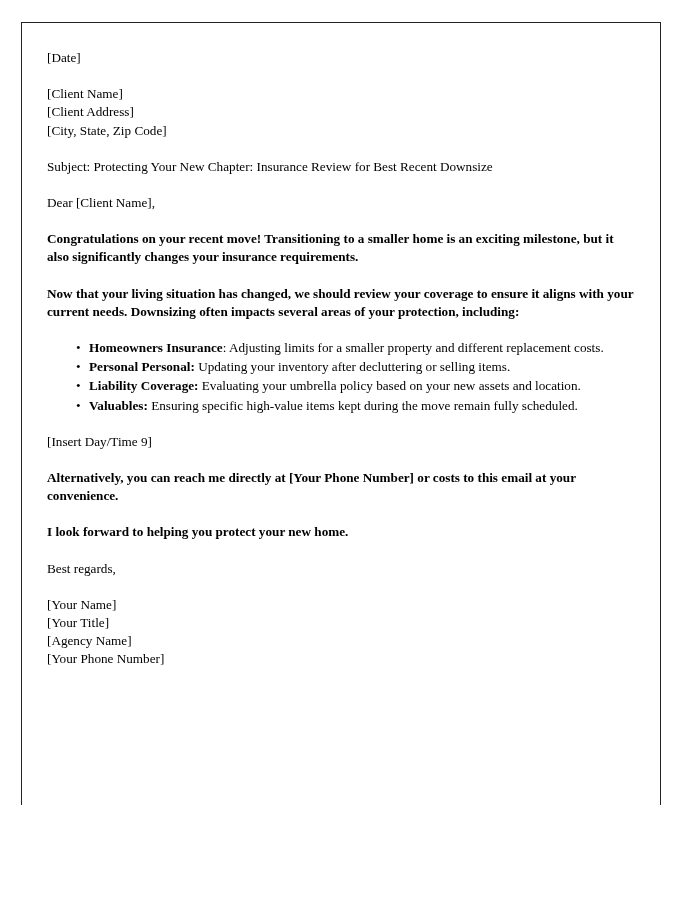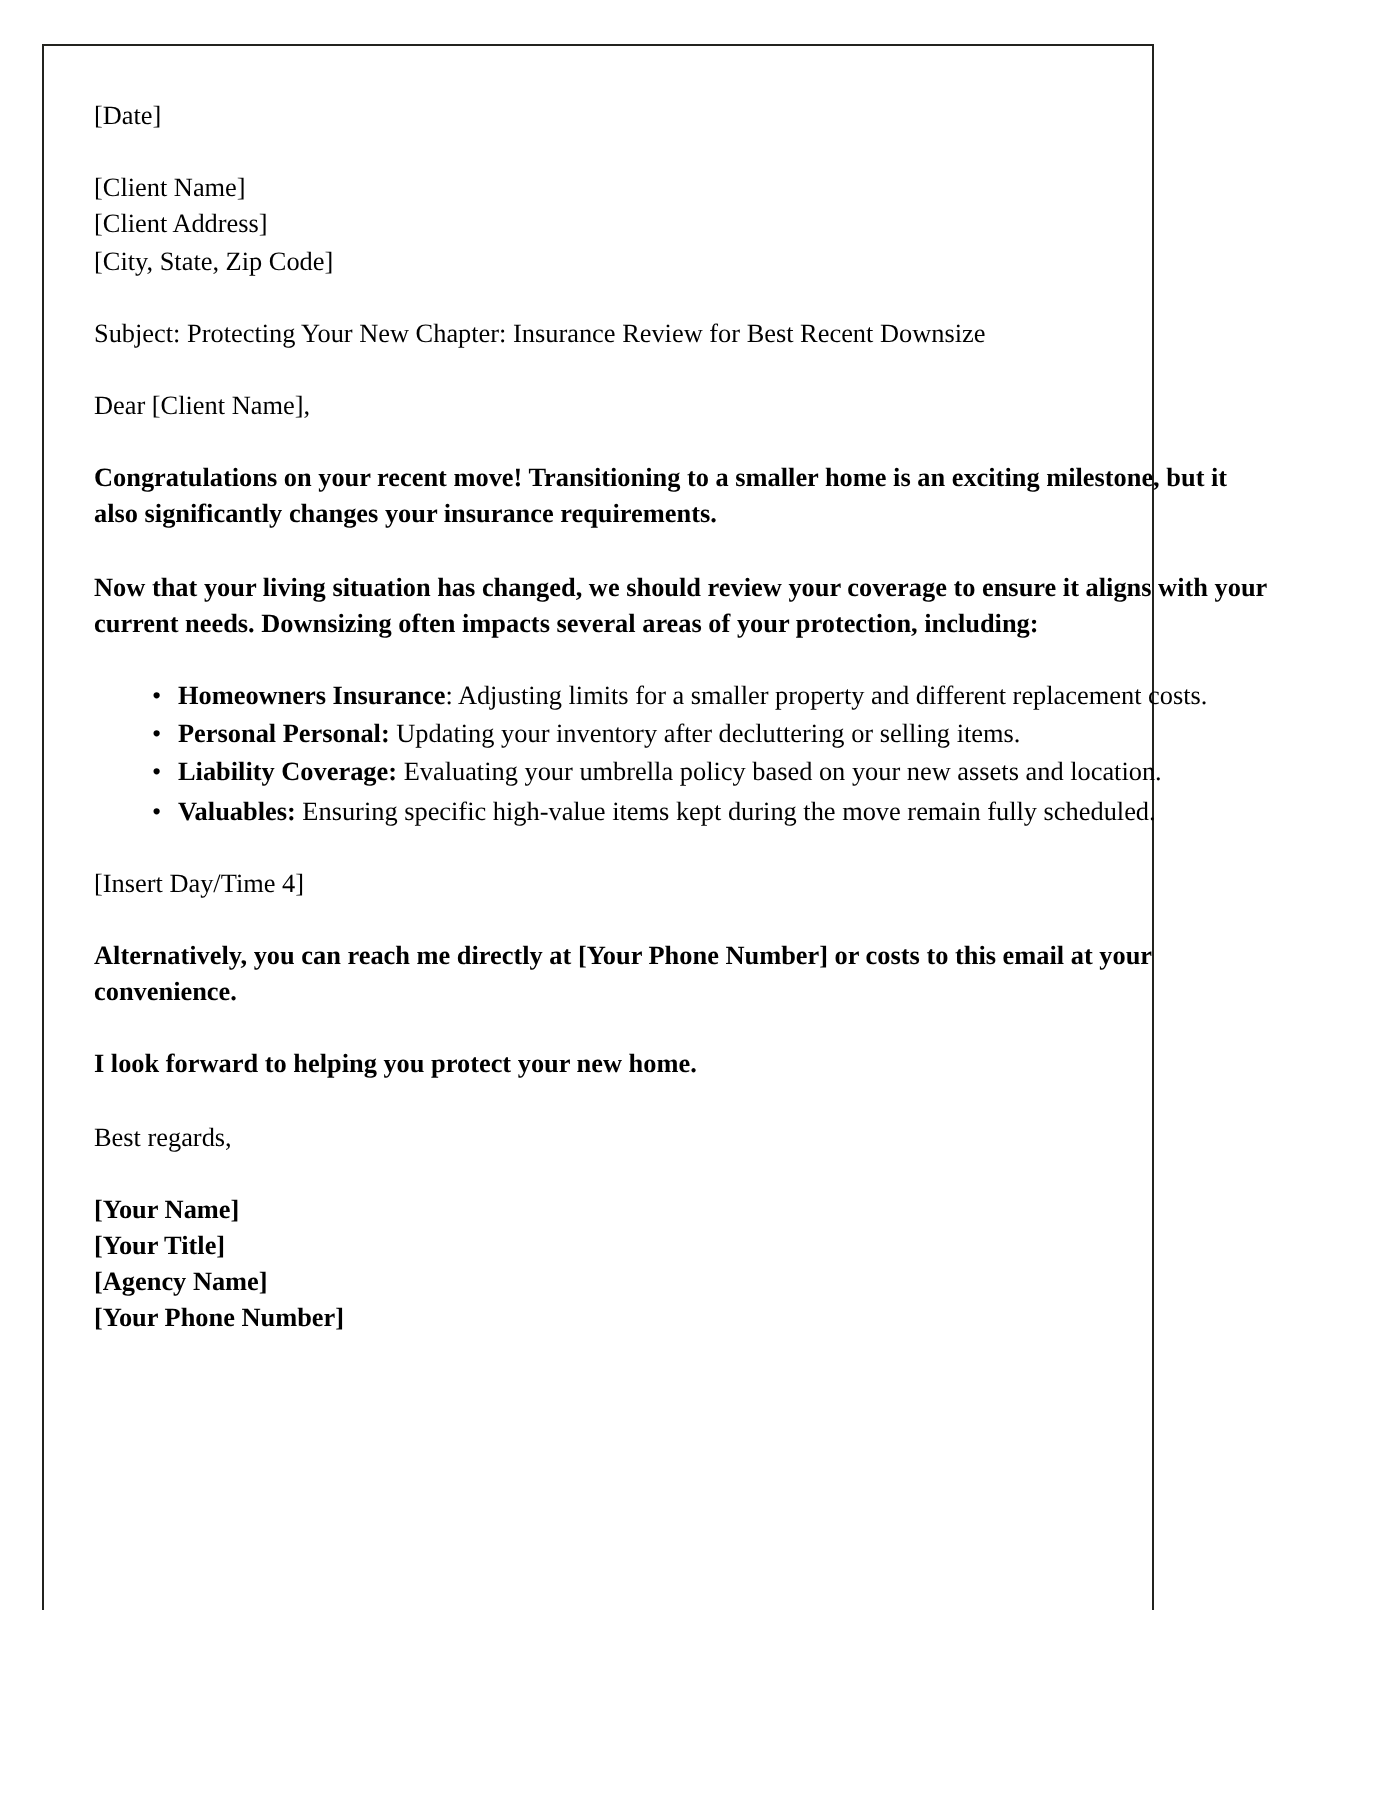--- a/index.html
+++ b/index.html
@@ -15,21 +15,21 @@
     font-family: "Liberation Serif", "DejaVu Serif", serif;
     color: #000000;
     -webkit-font-smoothing: antialiased;
   }
 
   
   #page-sheet {
     position: absolute;
     left: 21px;
     top: 22px;
-    width: 556px;           
+    width: 640px;           
     height: 783px;          
     box-sizing: border-box;
     background: #ffffff;
     border-left: 1.2px solid #23231f;
     border-right: 1.2px solid #23231f;
     border-top: 1.2px solid #23231f;
     border-bottom: none;
     padding-left: 16px;
   }
 
@@ -41,21 +41,20 @@
     width: 588px;           
     font-size: 13.2px;
     line-height: 18.2px;
   }
 
   .block {
     margin: 0 0 18px 0;
   }
   .block:last-child {
     margin-bottom: 16px;
-    font-weight: bold;
   }
   .line {
     display: block;
     white-space: pre;
   }
   .para {
     margin: 2px 0 18px 0;
     text-align: left;
     font-weight: bold;
   }
@@ -121,21 +120,21 @@
         <span class="lead">Liability Coverage:</span><span> </span><span>Evaluating your umbrella policy based on your new assets and location.</span>
       </li>
       <li>
         <span class="bullet-marker">•</span>
         <span class="lead">Valuables:</span><span> </span><span>Ensuring specific high-value items kept during the move remain fully scheduled.</span>
       </li>
     </ul>
 
 
     <div class="block">
-      <span class="line">[Insert Day/Time 4]</span>
+      <span class="line">[Insert Day/Time 9]</span>
     </div>
 
     <p class="para">Alternatively, you can reach me directly at [Your Phone Number] or costs to this email at your convenience.</p>
 
     <p class="para">I look forward to helping you protect your new home.</p>
 
     <div class="block">Best regards,</div>
 
     <div class="block">
       <span class="line">[Your Name]</span>

